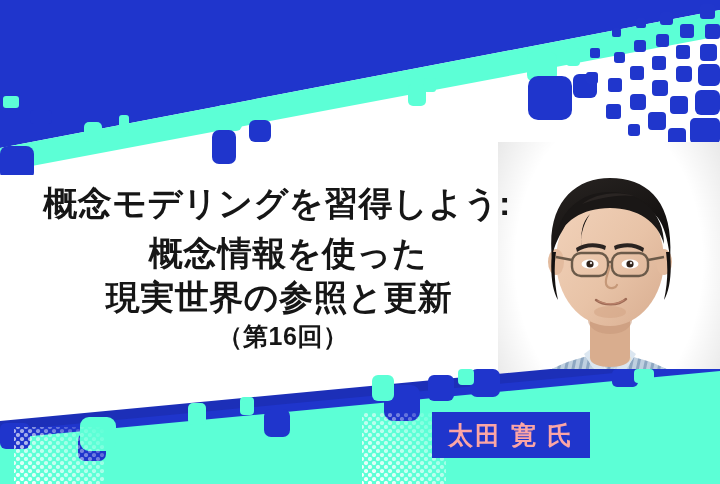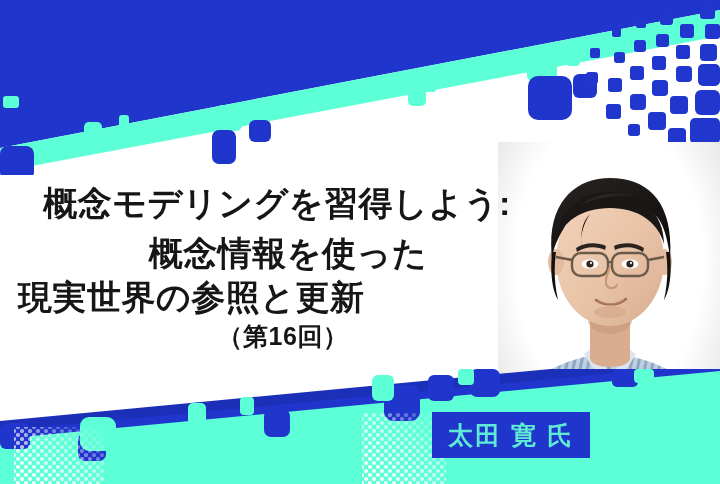--- a/index.html
+++ b/index.html
@@ -57,21 +57,21 @@
     margin-bottom:16px;
   }
   .tl2{
     font-size:34px;
     text-align:center;
     padding-left:36px;
     margin-bottom:10px;
   }
   .tl3{
     font-size:34px;
-    text-align:left;
+    text-align:center;
     padding-left:18px;
     margin-bottom:10px;
   }
   .tl4{
     font-size:25px;
     text-align:center;
     padding-left:26px;
     font-weight:700;
   }
 
@@ -80,21 +80,21 @@
     position:absolute;
     left:432px; top:412px;
     width:158px; height:46px;
     background:#1f35cc;
     display:flex;
     align-items:center;
     justify-content:center;
     z-index:40;
   }
   .name-badge .nm{
-    color:#5eead4;
+    color:#fca5a5;
     font-size:25px;
     font-weight:700;
     letter-spacing:2px;
     white-space:nowrap;
     line-height:1;
   }
 </style>
 </head>
 <body>
 

